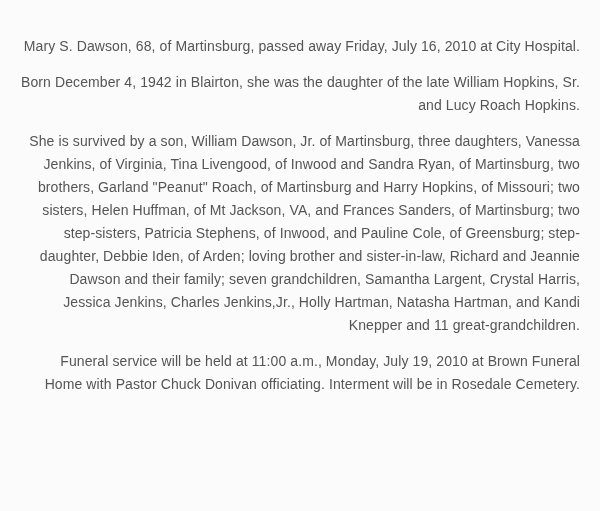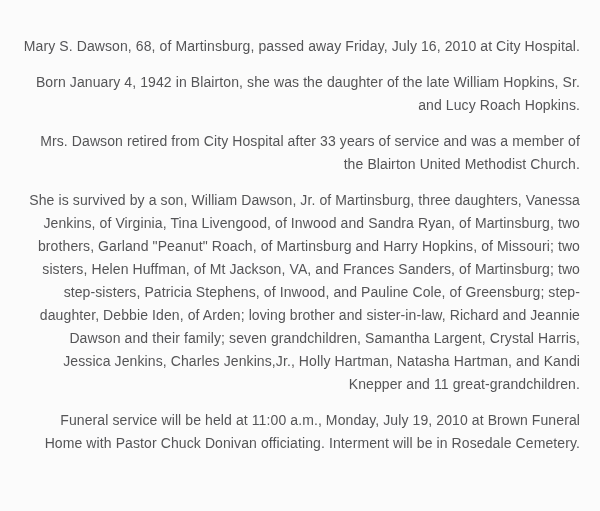--- a/index.html
+++ b/index.html
@@ -26,17 +26,16 @@
     max-width: 560px;
     text-align: right;
     letter-spacing: 0.1px;
   }
 </style>
 </head>
 <body>
 
 <div class="obituary">
   <p>Mary S. Dawson, 68, of Martinsburg, passed away Friday, July 16, 2010 at City Hospital.</p>
-  <p>Born January 4, 1942 in Blairton, she was the daughter of the late William Hopkins, Sr. and Lucy Roach Hopkins.</p>
-  <p>Mrs. Dawson retired from City Hospital after 33 years of service and was a member of the Blairton United Methodist Church.</p>
+  <p>Born December 4, 1942 in Blairton, she was the daughter of the late William Hopkins, Sr. and Lucy Roach Hopkins.</p>
   <p>She is survived by a son, William Dawson, Jr. of Martinsburg, three daughters, Vanessa Jenkins, of Virginia, Tina Livengood, of Inwood and Sandra Ryan, of Martinsburg, two brothers, Garland "Peanut" Roach, of Martinsburg and Harry Hopkins, of Missouri; two sisters, Helen Huffman, of Mt Jackson, VA, and Frances Sanders, of Martinsburg; two step-sisters, Patricia Stephens, of Inwood, and Pauline Cole, of Greensburg; step-daughter, Debbie Iden, of Arden; loving brother and sister-in-law, Richard and Jeannie Dawson and their family; seven grandchildren, Samantha Largent, Crystal Harris, Jessica Jenkins, Charles Jenkins,Jr., Holly Hartman, Natasha Hartman, and Kandi Knepper and 11 great-grandchildren.</p>
   <p>Funeral service will be held at 11:00 a.m., Monday, July 19, 2010 at Brown Funeral Home with Pastor Chuck Donivan officiating. Interment will be in Rosedale Cemetery.</p>
 </div>
 
 </body></html>

